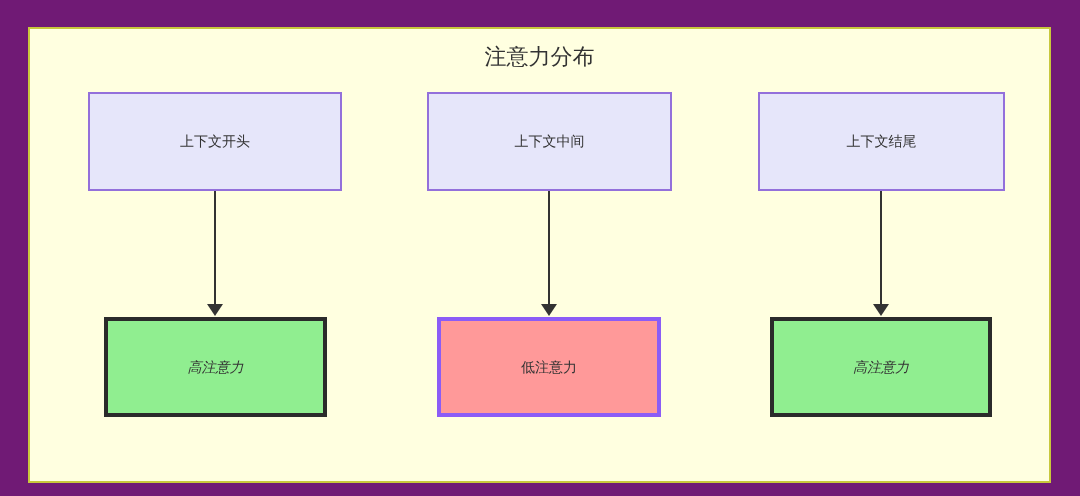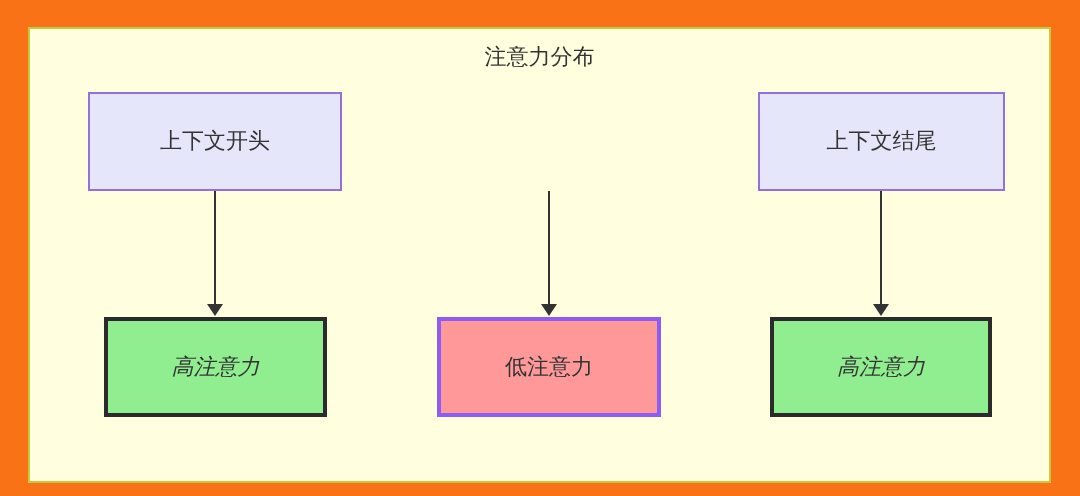--- a/index.html
+++ b/index.html
@@ -11,21 +11,21 @@
   body {
     width: 1080px;
     height: 496px;
     font-family: "Liberation Sans", "DejaVu Sans", sans-serif;
     overflow: hidden;
   }
   #canvas {
     position: relative;
     width: 1080px;
     height: 496px;
-    background: #f97316;
+    background: #701a75;
   }
   
   .cluster {
     position: absolute;
     left: 28px;
     top: 27px;
     width: 1023px;
     height: 456px;
     background: #ffffe0;
     border: 2px solid #c8c83c;
@@ -42,21 +42,21 @@
     color: #333333;
     white-space: nowrap;
   }
   
   .node {
     position: absolute;
     box-sizing: border-box;
     display: flex;
     align-items: center;
     justify-content: center;
-    font-size: 22px;
+    font-size: 14px;
     line-height: 1.2;
     color: #333333;
     white-space: nowrap;
   }
   .node.context {
     background: #e6e6fa;
     border: 2px solid #9370db;
   }
   .node.high {
     background: #90ee90;
@@ -88,20 +88,23 @@
 <div id="canvas">
 
   <div class="cluster">
     <div class="cluster-title">注意力分布</div>
   </div>
 
   <div class="node context" style="left:88px; top:92px; width:254px; height:99px;">
     <span>上下文开头</span>
   </div>
 
+  <div class="node context" style="left:427px; top:92px; width:245px; height:99px;">
+    <span>上下文中间</span>
+  </div>
 
   <div class="node context" style="left:758px; top:92px; width:247px; height:99px;justify-content:center;">
     <span>上下文结尾</span>
   </div>
 
   <div class="edge-line" style="left:214px; top:191px; height:114px;"></div>
   <div class="edge-head" style="left:207px; top:304px;"></div>
 
   <div class="edge-line" style="left:548px; top:191px; height:114px;"></div>
   <div class="edge-head" style="left:541px; top:304px;"></div>

